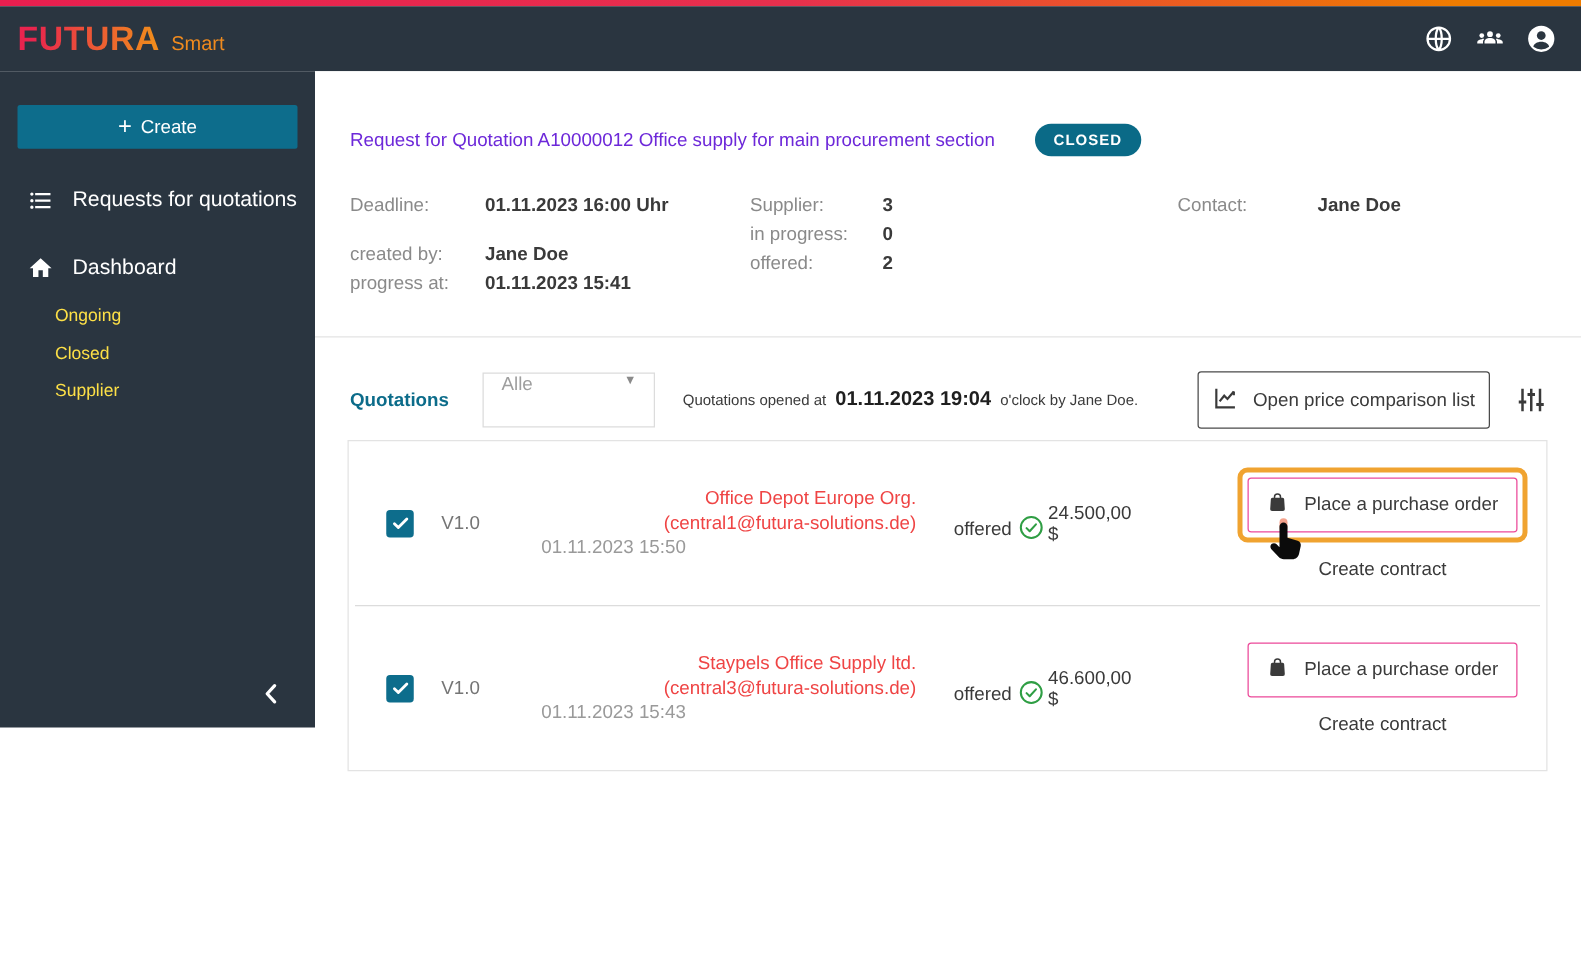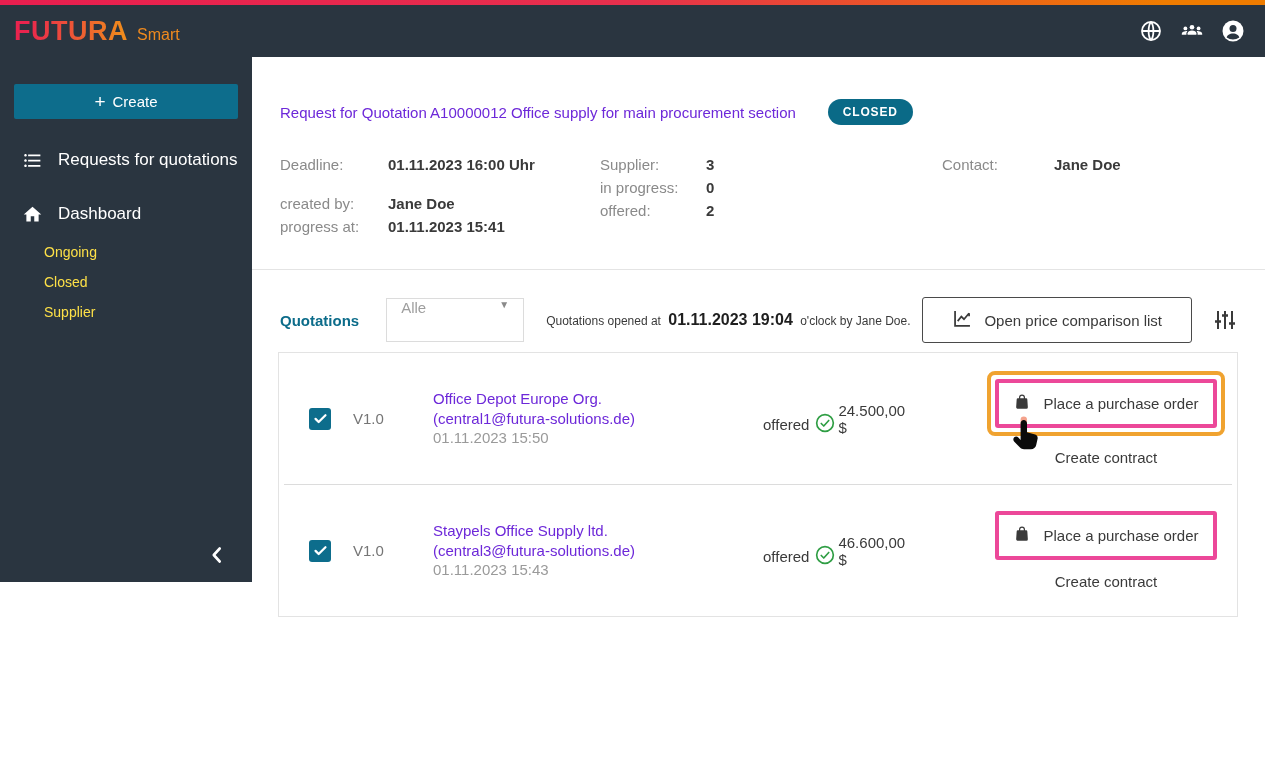--- a/index.html
+++ b/index.html
@@ -61,38 +61,38 @@
   .toolbar { display:flex; align-items:center; margin:26px 28px 0 28px; height:48px; }
   .quot-label { font-size:15px; font-weight:bold; color:#0C6C8A; }
   .filter-select { margin-left:27px; width:138px; height:44px; border:1px solid #DCDCDC; background:#fff;
     display:flex; align-items:flex-start; justify-content:space-between; padding:0 14px; cursor:pointer; }
   .filter-value { color:#9E9E9E; font-size:15px; }
   .caret { color:#8A8A8A; font-size:10px; }
   .opened-text { margin-left:22px; font-size:12px; color:#3A3A3A; }
   .opened-time { font-size:16px; font-weight:bold; color:#1F1F1F; margin:0 4px; }
   .toolbar-spacer { flex:1; }
   .compare-btn { height:46px; border:1px solid #4A4A4A; border-radius:3px; background:#fff; display:flex;
-    align-items:center; gap:11px; padding:0 29px; font-size:15px; color:#3A3A3A; font-family:inherit; cursor:pointer; }
+    align-items:center; gap:11px; padding:0 11px; font-size:15px; color:#3A3A3A; font-family:inherit; cursor:pointer; }
   .tune-btn { margin-left:21px; width:24px; height:24px; background:none; border:none; cursor:pointer; padding:0; }
 
   .card { margin:8px 27px 0 26px; border:1px solid #E3E3E3; background:#fff; }
   .q-row { display:flex; align-items:center; height:131px; padding:0 22px 0 30px; }
   .row-divider { border-top:1px solid #DCDCDC; margin:0 5px; }
 
   .cbox { width:22px; height:22px; background:#0D6D8C; border-radius:3px; display:flex; align-items:center;
     justify-content:center; cursor:pointer; flex:0 0 auto; }
   .version { margin-left:22px; width:46px; color:#757575; font-size:15px; }
   .supplier { margin-left:34px; width:300px; font-size:15px; line-height:19.5px; }
-  .s-name, .s-email { color:#6d28d9; }
+  .s-name, .s-email { color:#ef4444;text-align:right; }
   .s-date { color:#9A9A9A; }
   .status-col { margin-left:30px; width:120px; display:flex; flex-direction:row; align-items:flex-end;
     gap:3px; font-size:15px; color:#3A3A3A; }
   .status-line { display:flex; align-items:center; gap:6px; }
   .actions { margin-left:auto; width:218px; display:flex; flex-direction:column; align-items:center; }
-  .order-btn { display:flex; align-items:center; gap:12px; border:4px solid #ec4899; border-radius:3px;
+  .order-btn { display:flex; align-items:center; gap:12px; border:1px solid #ec4899; border-radius:3px;
     background:#fff; padding:10px 14px; font-size:15px; color:#3A3A3A; font-family:inherit; cursor:pointer; white-space:nowrap; }
   .hl-wrap { border:4px solid #F0A330; border-radius:8px; padding:4px; position:relative; }
   .hand-cursor { position:absolute; left:18px; bottom:-24px; width:34px; height:40px; z-index:3; pointer-events:none; }
   .contract-link { margin-top:13px; font-size:15px; color:#3A3A3A; cursor:pointer; background:none; border:none; font-family:inherit; }
 </style>
 </head>
 <body>
 
 <div class="page">
   <div class="top-strip"></div>

